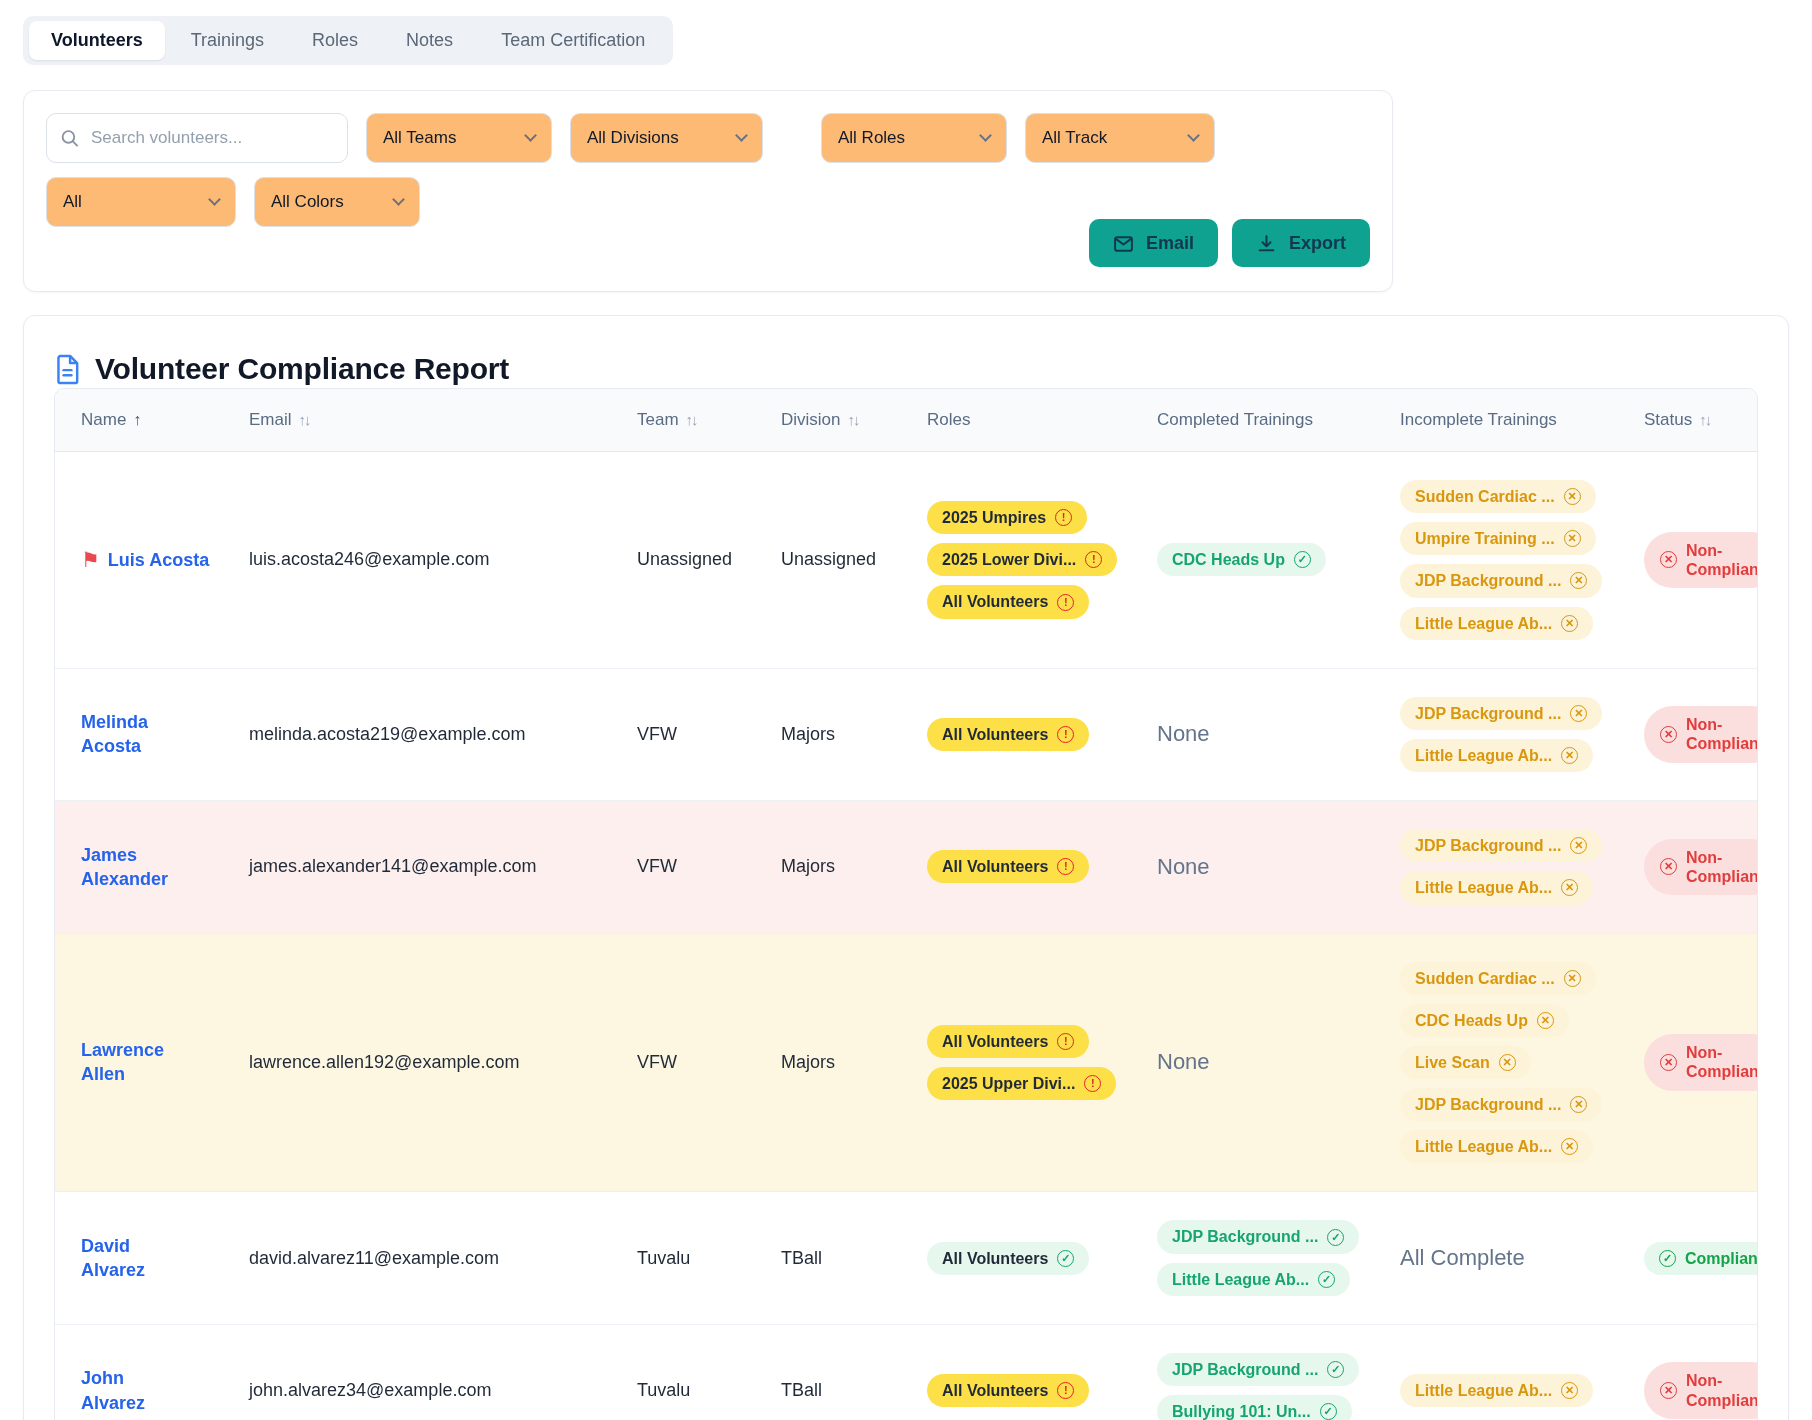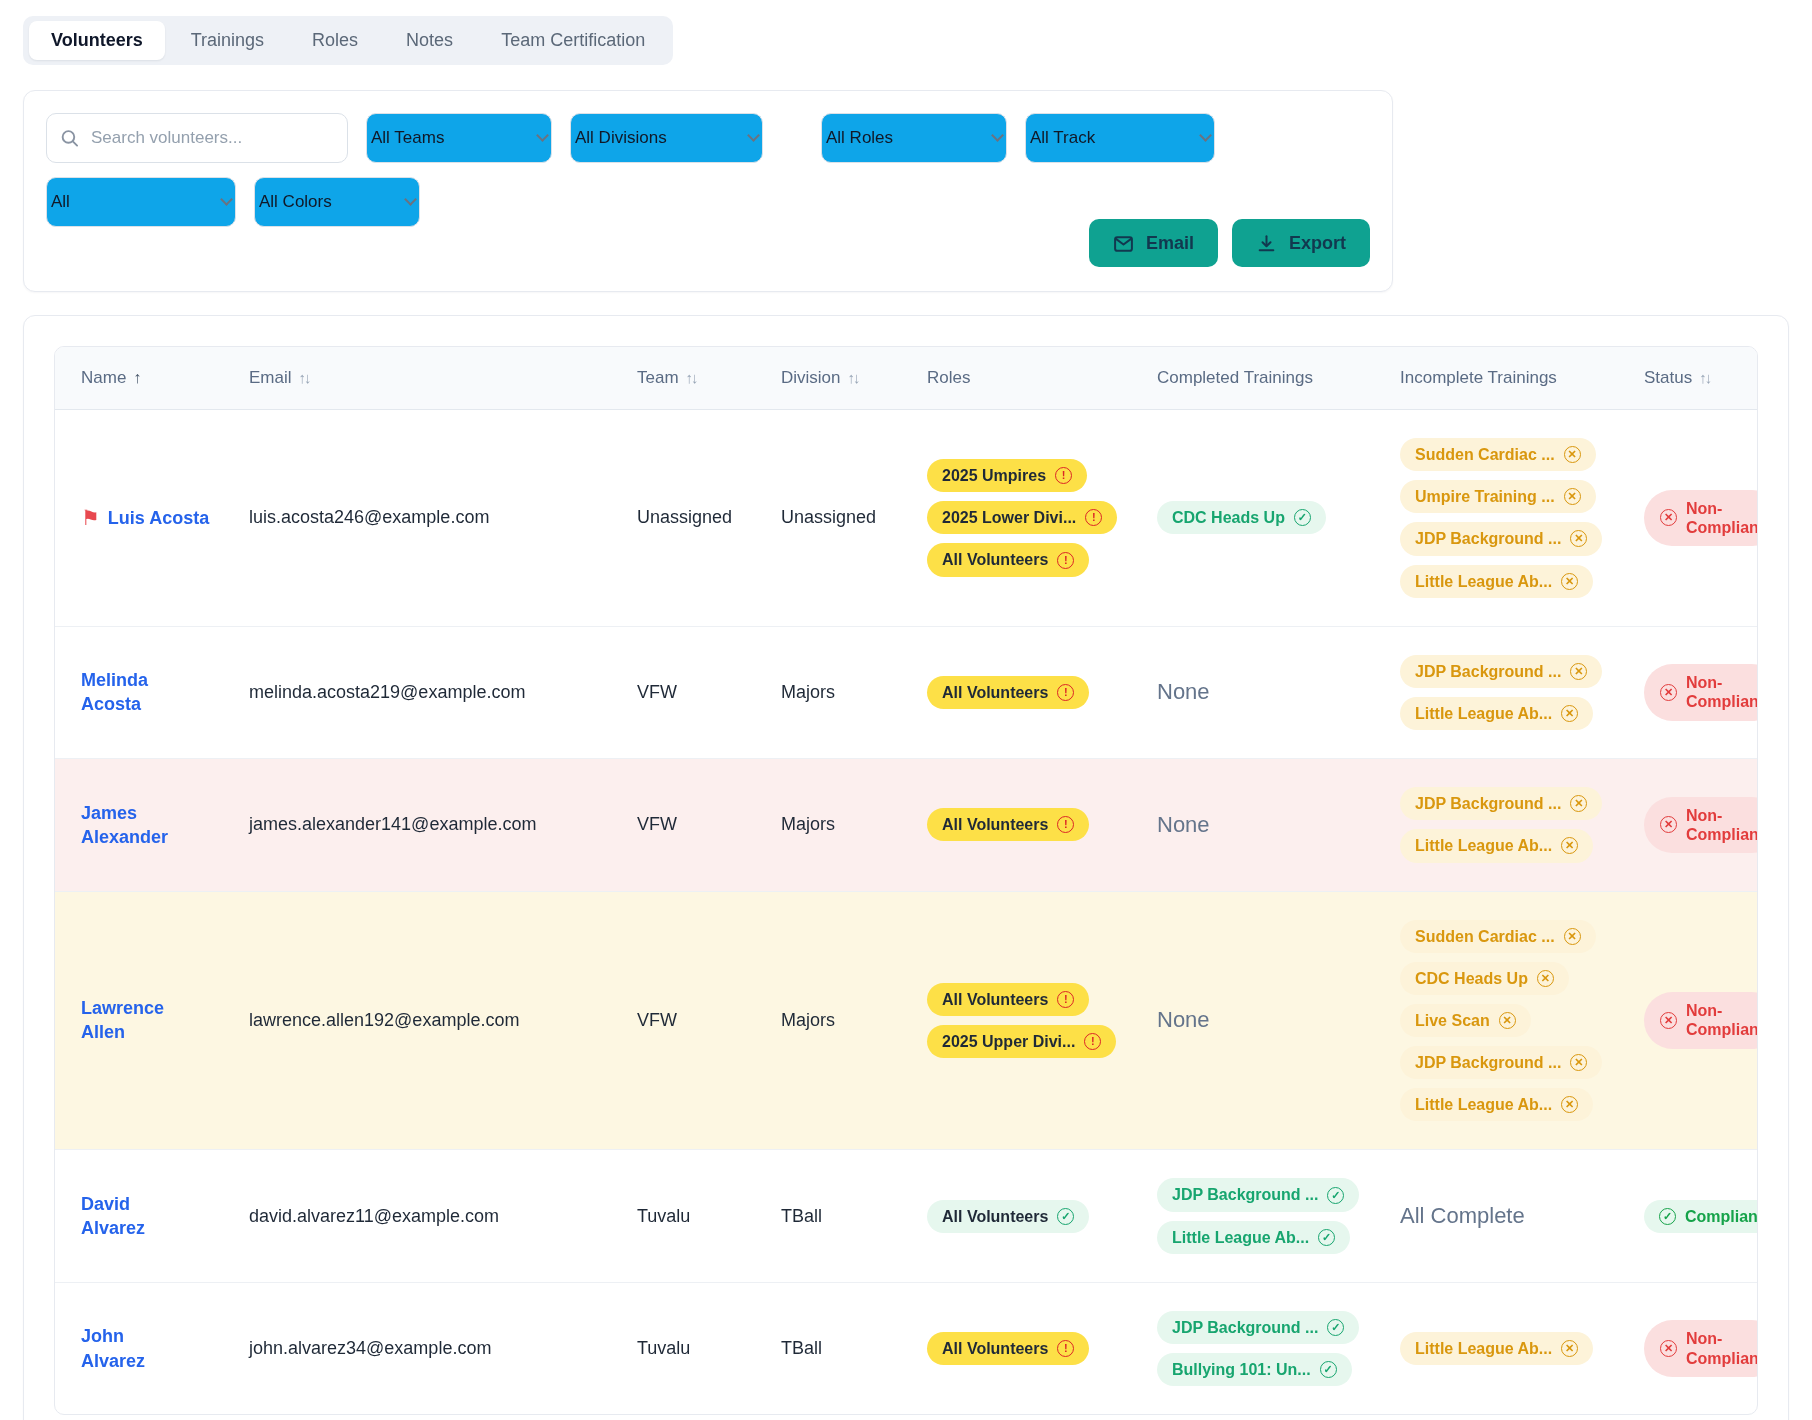--- a/index.html
+++ b/index.html
@@ -30,23 +30,23 @@
   .row1 { top: 22px; } .row2 { top: 86px; }
   .search { position: relative; width: 302px; height: 50px; }
   .search input {
     width: 100%; height: 100%; border: 1px solid #dbe1e8; border-radius: 10px;
     padding: 0 14px 0 44px; font-size: 17px; color: #111827; font-family: inherit; outline: none;
     background: #fff;
   }
   .search input::placeholder { color: #94a0ae; }
   .mag { position: absolute; left: 14px; top: 50%; transform: translateY(-50%); display: flex; }
   .select {
-    height: 50px; border: 1px solid #dbe1e8; border-radius: 10px; background: #0ea5e9;
+    height: 50px; border: 1px solid #dbe1e8; border-radius: 10px; background: #fdba74;
     display: flex; align-items: center; justify-content: space-between;
-    padding: 0 4px; font-size: 17px; color: #111827; cursor: pointer;
+    padding: 0 16px; font-size: 17px; color: #111827; cursor: pointer;
   }
   .chev {
     width: 9px; height: 9px; border-right: 2px solid #6b7280; border-bottom: 2px solid #6b7280;
     transform: rotate(45deg); margin-top: -5px; flex: 0 0 auto; margin-left: 14px;
   }
   .actions { position: absolute; right: 22px; bottom: 24px; display: flex; gap: 14px; }
   .btn {
     display: inline-flex; align-items: center; gap: 12px; background: #0fa291; color: #12384f;
     border: none; border-radius: 10px; height: 48px; padding: 0 24px;
     font-size: 18px; font-weight: 700; font-family: inherit; cursor: pointer;
@@ -169,20 +169,31 @@
             <path d="M6.2 8.8 L10 12.6 L13.8 8.8"></path>
             <path d="M3.5 16.5 h13"></path>
         </svg>
       </span>
       <span>Export</span>
     </button>
   </div>
 </section>
 
 <section class="main-card">
+  <div class="report-head">
+    <span style="display:flex;">
+      <svg width="27" height="31" viewBox="0 0 20 24" fill="none" stroke="#3b82f6" stroke-width="1.9" stroke-linecap="round" stroke-linejoin="round">
+        <path d="M4.5 1.5 h7.5 l5.5 5.5 v14 a1.5 1.5 0 0 1 -1.5 1.5 h-11.5 a1.5 1.5 0 0 1 -1.5 -1.5 v-18 a1.5 1.5 0 0 1 1.5 -1.5 z"></path>
+        <path d="M12 1.8 v5.2 h5.2"></path>
+        <path d="M7 12.5 h6"></path>
+          <path d="M7 16.5 h6"></path>
+      </svg>
+    </span>
+    <h1 class="report-title" style="margin:0;">Volunteer Compliance Report</h1>
+  </div>
 
   <div class="tablewrap">
     <table>
       <colgroup>
         <col style="width:178px">
           <col style="width:388px">
           <col style="width:144px">
           <col style="width:146px">
         <col style="width:230px">
           <col style="width:243px">

